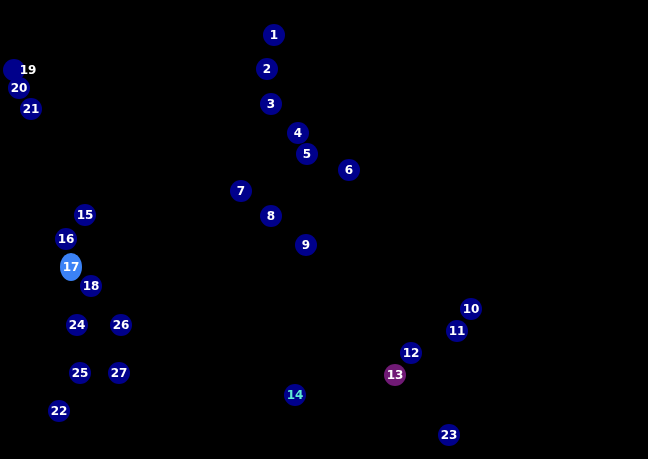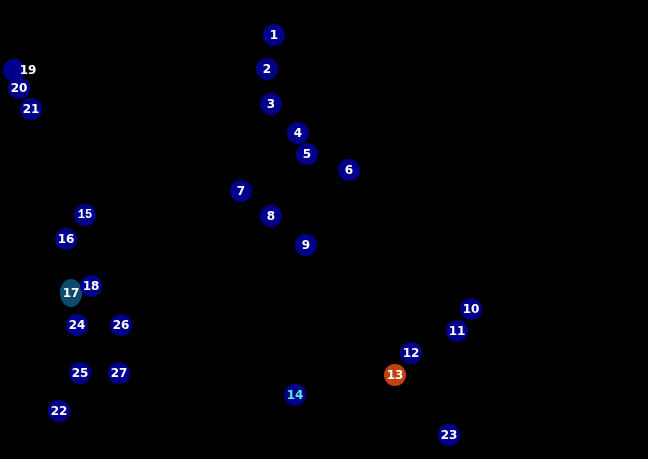--- a/index.html
+++ b/index.html
@@ -69,33 +69,33 @@
       </div>
       <div class="marker" style="left: 471px; top: 309px; background: rgb(0, 0, 139); width: 22px; height: 22px;">
         <span style="color: rgb(255, 255, 255);">10</span>
       </div>
       <div class="marker" style="left: 457px; top: 331px; background: rgb(0, 0, 139); width: 22px; height: 22px;">
         <span style="color: rgb(255, 255, 255);">11</span>
       </div>
       <div class="marker" style="left: 411px; top: 353px; background: rgb(0, 0, 139); width: 22px; height: 22px;">
         <span style="color: rgb(255, 255, 255);">12</span>
       </div>
-      <div class="marker" style="left: 395px; top: 375px; background: #c2410c; width: 22px; height: 22px;">
+      <div class="marker" style="left: 395px; top: 375px; background: #701a75; width: 22px; height: 22px;">
         <span style="color: rgb(255, 255, 255);">13</span>
       </div>
       <div class="marker" style="left: 295px; top: 395px; background: rgb(0, 0, 139); width: 22px; height: 22px;">
         <span style="color: #5eead4;">14</span>
       </div>
-      <div class="marker" style="left: 85px; top: 215px; background: rgb(0, 0, 139); width: 22px; height: 22px; font-family: Liberation Mono, monospace;">
+      <div class="marker" style="left: 85px; top: 215px; background: rgb(0, 0, 139); width: 22px; height: 22px;">
         <span style="color: rgb(255, 255, 255);">15</span>
       </div>
       <div class="marker" style="left: 66px; top: 239px; background: rgb(0, 0, 139); width: 22px; height: 22px; align-items: center;">
         <span style="color: rgb(255, 255, 255);">16</span>
       </div>
-      <div class="marker" style="left: 71px; top: 267px; background: #0c4a6e; width: 22px; height: 28px; margin-top: 26px;">
+      <div class="marker" style="left: 71px; top: 267px; background: #3b82f6; width: 22px; height: 28px;">
         <span style="color: rgb(255, 255, 255);">17</span>
       </div>
       <div class="marker" style="left: 91px; top: 286px; background: rgb(0, 0, 139); width: 22px; height: 22px;">
         <span style="color: rgb(255, 255, 255);">18</span>
       </div>
       <div class="marker" style="left: 14px; top: 70px; background: rgb(0, 0, 139); width: 22px; height: 22px;">
         <span style="color: rgb(255, 255, 255); margin-left: 28px;">19</span>
       </div>
       <div class="marker" style="left: 19px; top: 88px; background: rgb(0, 0, 139); width: 22px; height: 22px;">
         <span style="color: rgb(255, 255, 255);">20</span>

